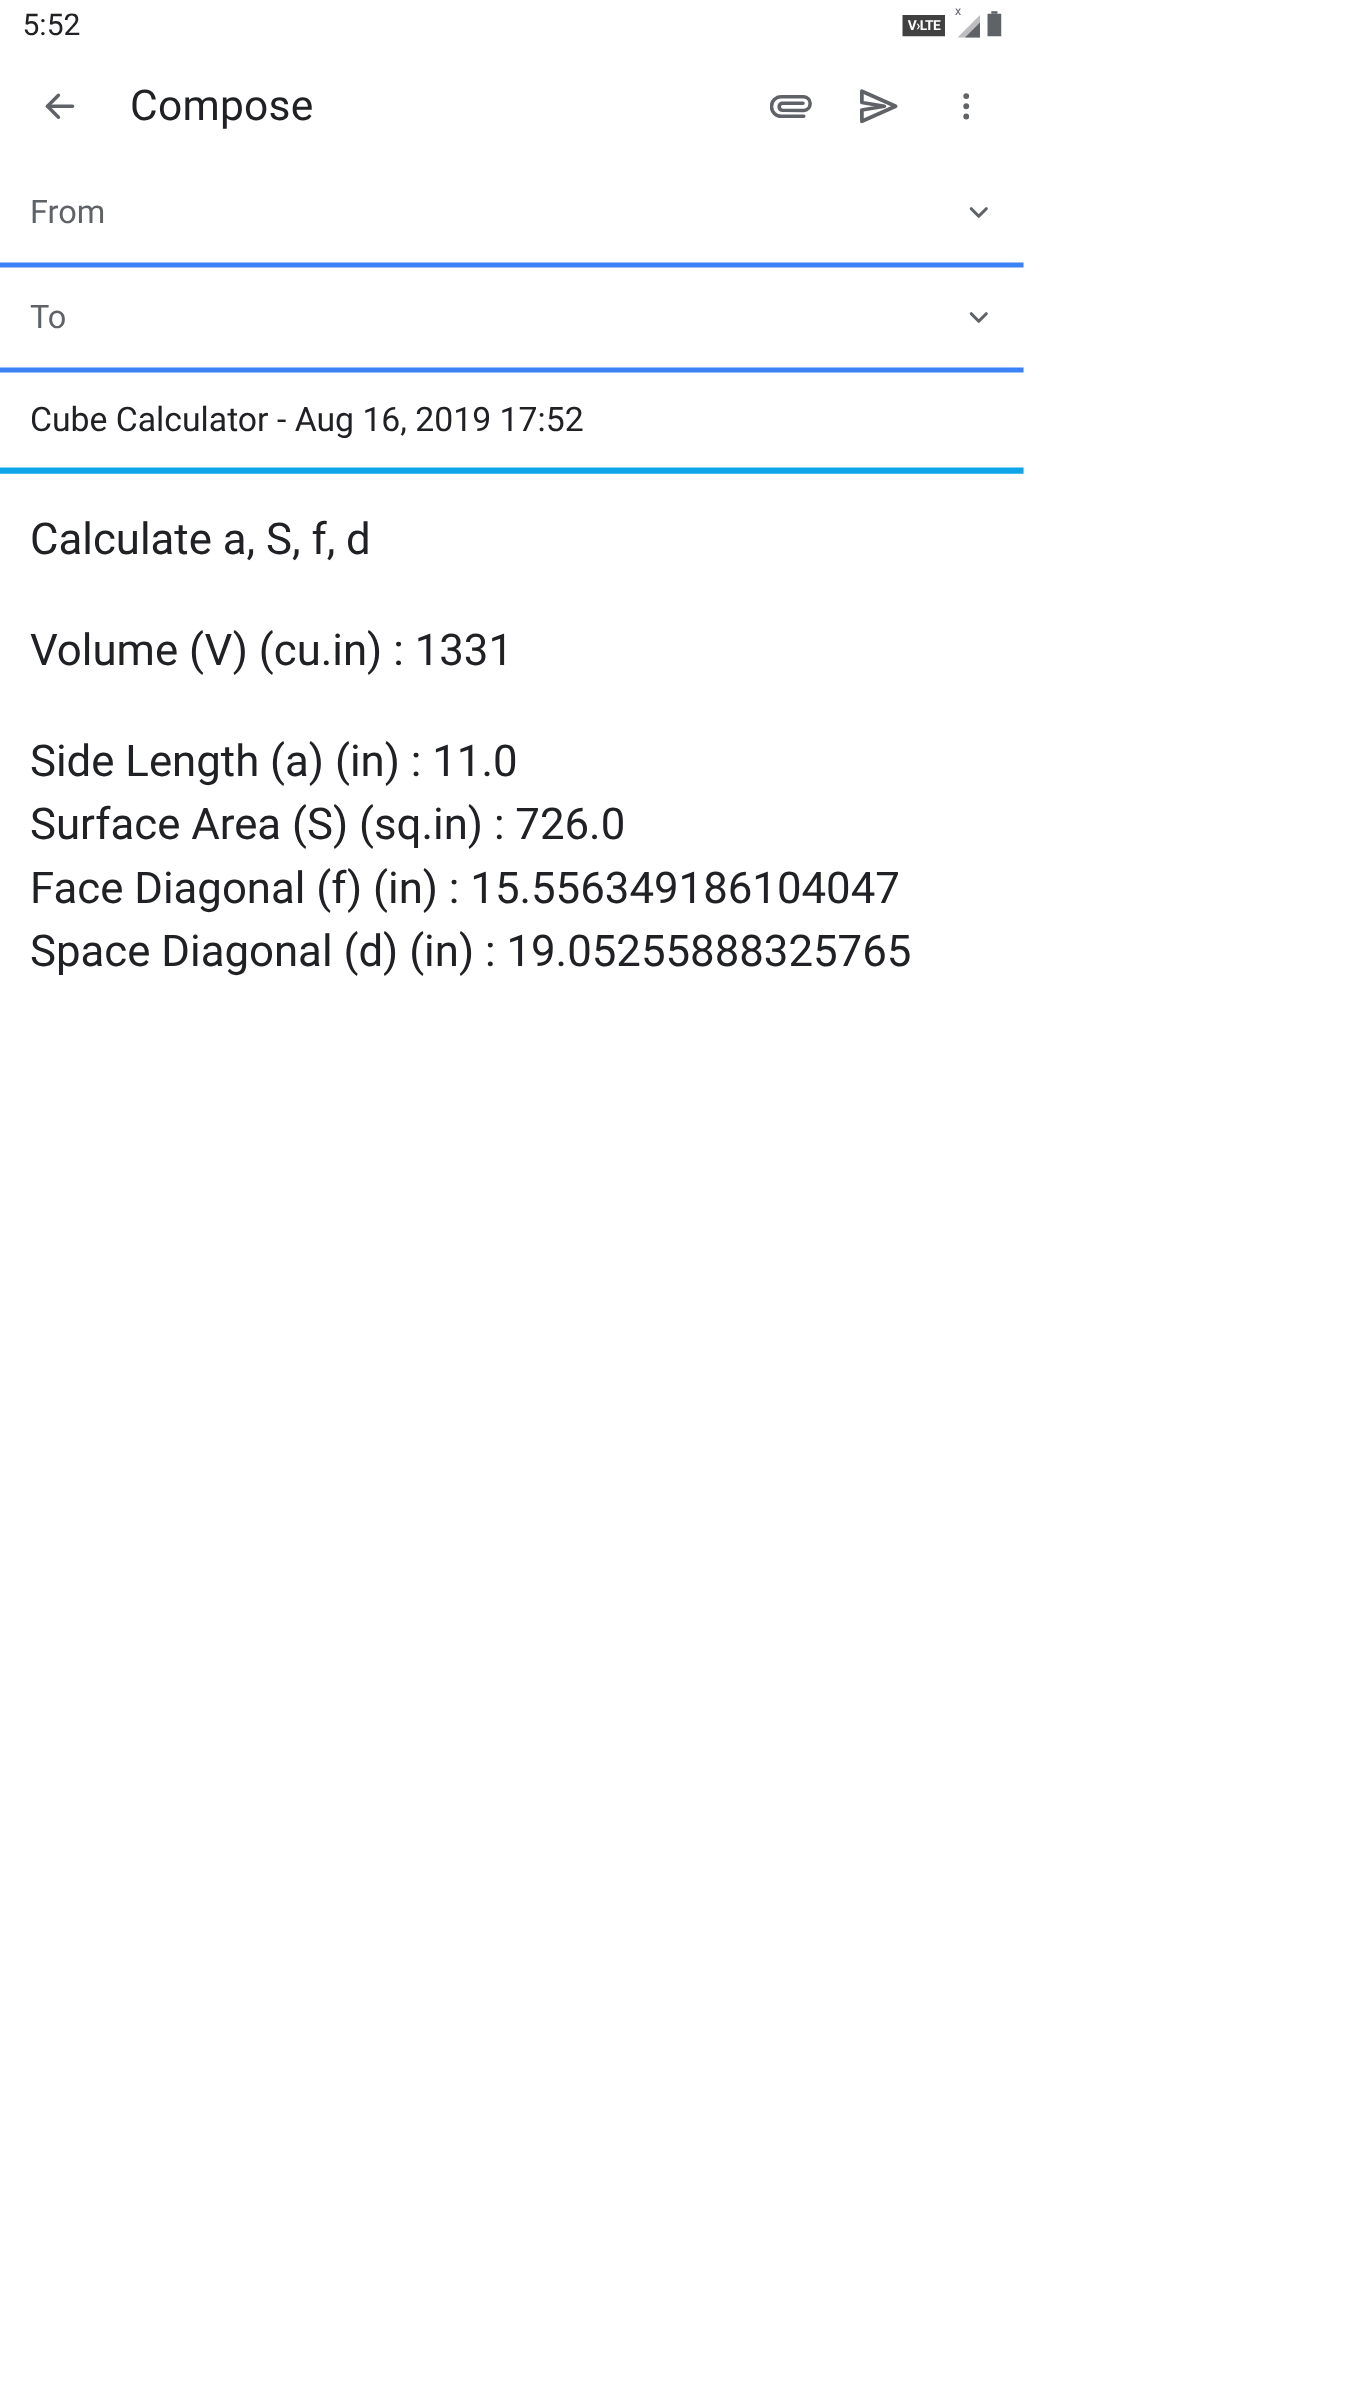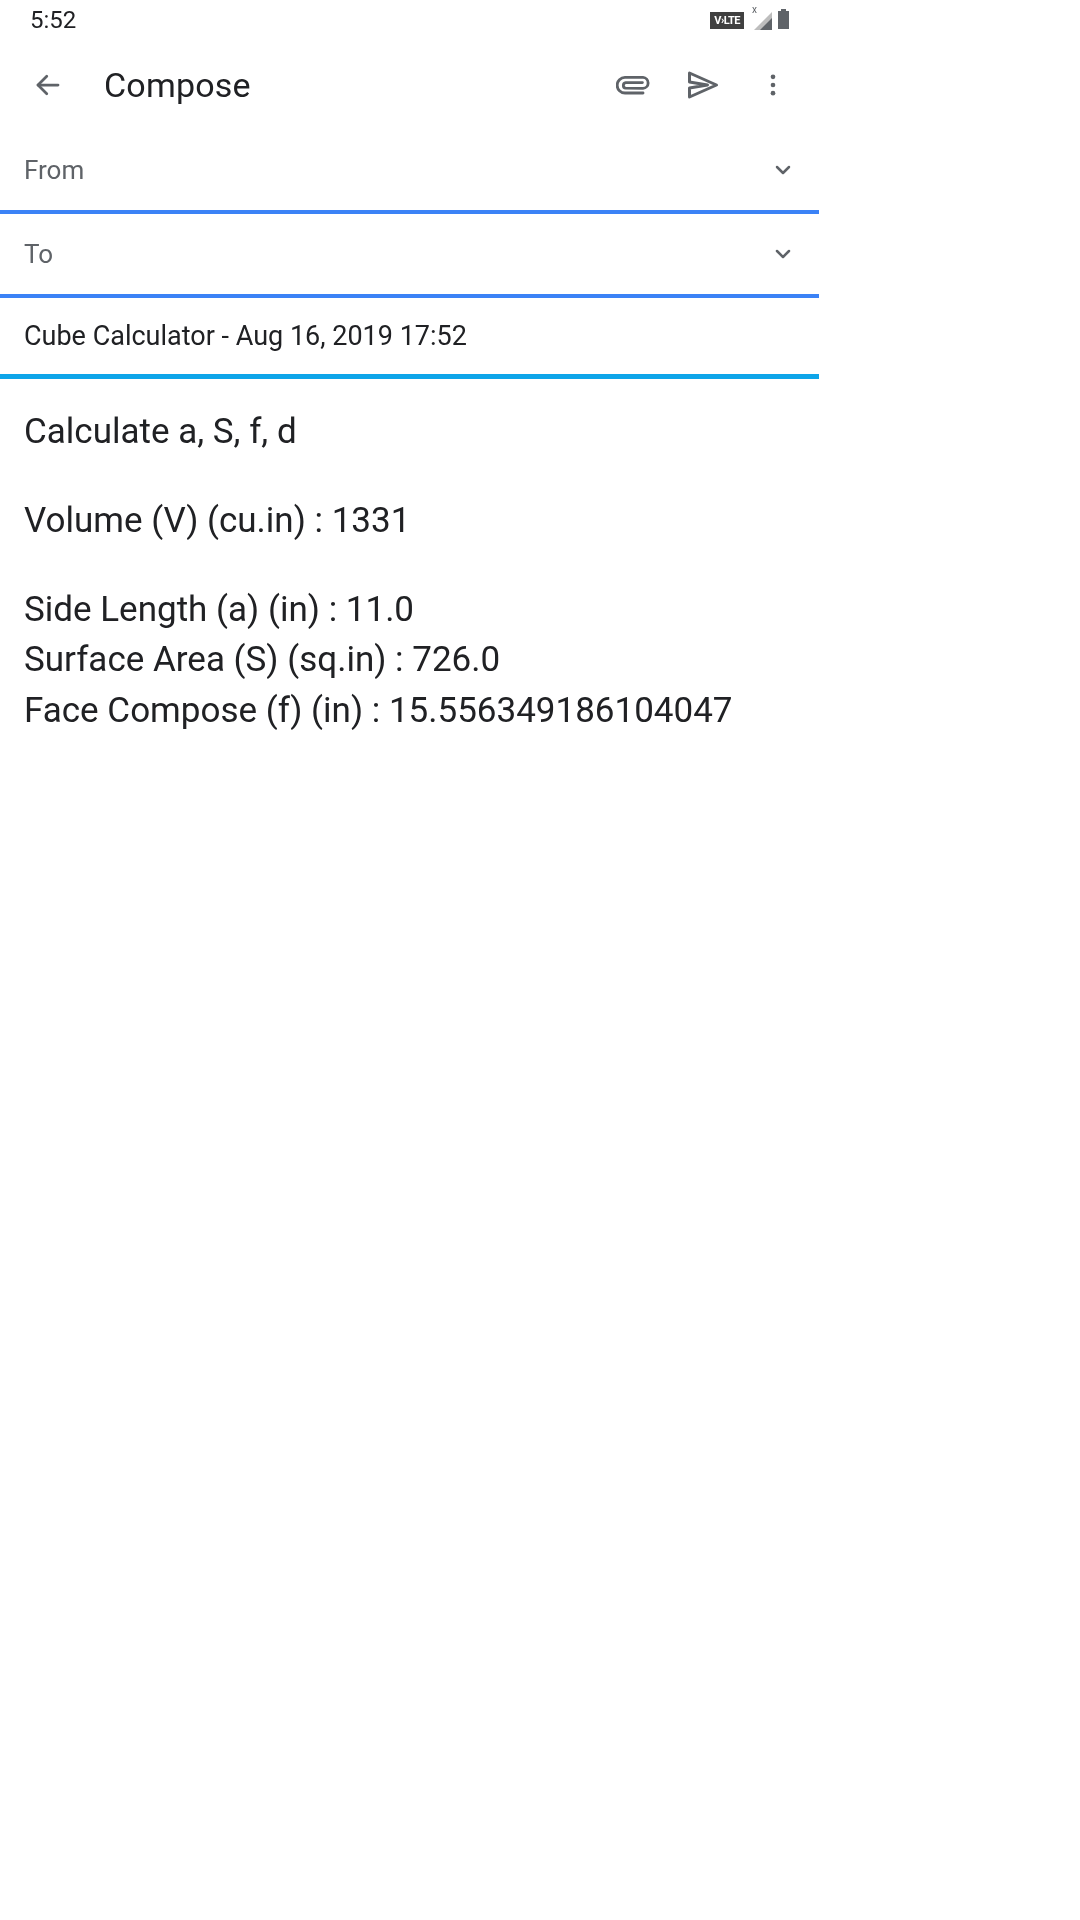--- a/index.html
+++ b/index.html
@@ -12,21 +12,21 @@
       width: 819px;
       height: 1456px;
       background: #ffffff;
       position: relative;
       overflow: hidden;
     }
     .status-bar {
       display: flex;
       justify-content: space-between;
       align-items: center;
-      padding: 8px 30px;
+      padding: 8px 18px;
       height: 40px;
       font-size: 24px;
       color: #202124;
     }
     .status-time {
       font-weight: 400;
     }
     .status-icons {
       display: flex;
       align-items: center;
@@ -229,14 +229,15 @@
   <div class="subject-text">Cube Calculator - Aug 16, 2019 17:52</div>
 </div>
 
 <div class="body-content">
   <span class="body-line">Calculate a, S, f, d</span>
   <div class="body-spacer"></div>
   <span class="body-line">Volume (V) (cu.in) : 1331</span>
   <div class="body-spacer"></div>
   <span class="body-line">Side Length (a) (in) : 11.0</span>
   <span class="body-line">Surface Area (S) (sq.in) : 726.0</span>
-  <span class="body-line">Face Compose (f) (in) : 15.556349186104047</span>
+  <span class="body-line">Face Diagonal (f) (in) : 15.556349186104047</span>
+  <span class="body-line">Space Diagonal (d) (in) : 19.05255888325765</span>
 </div>
 
 </body></html>

